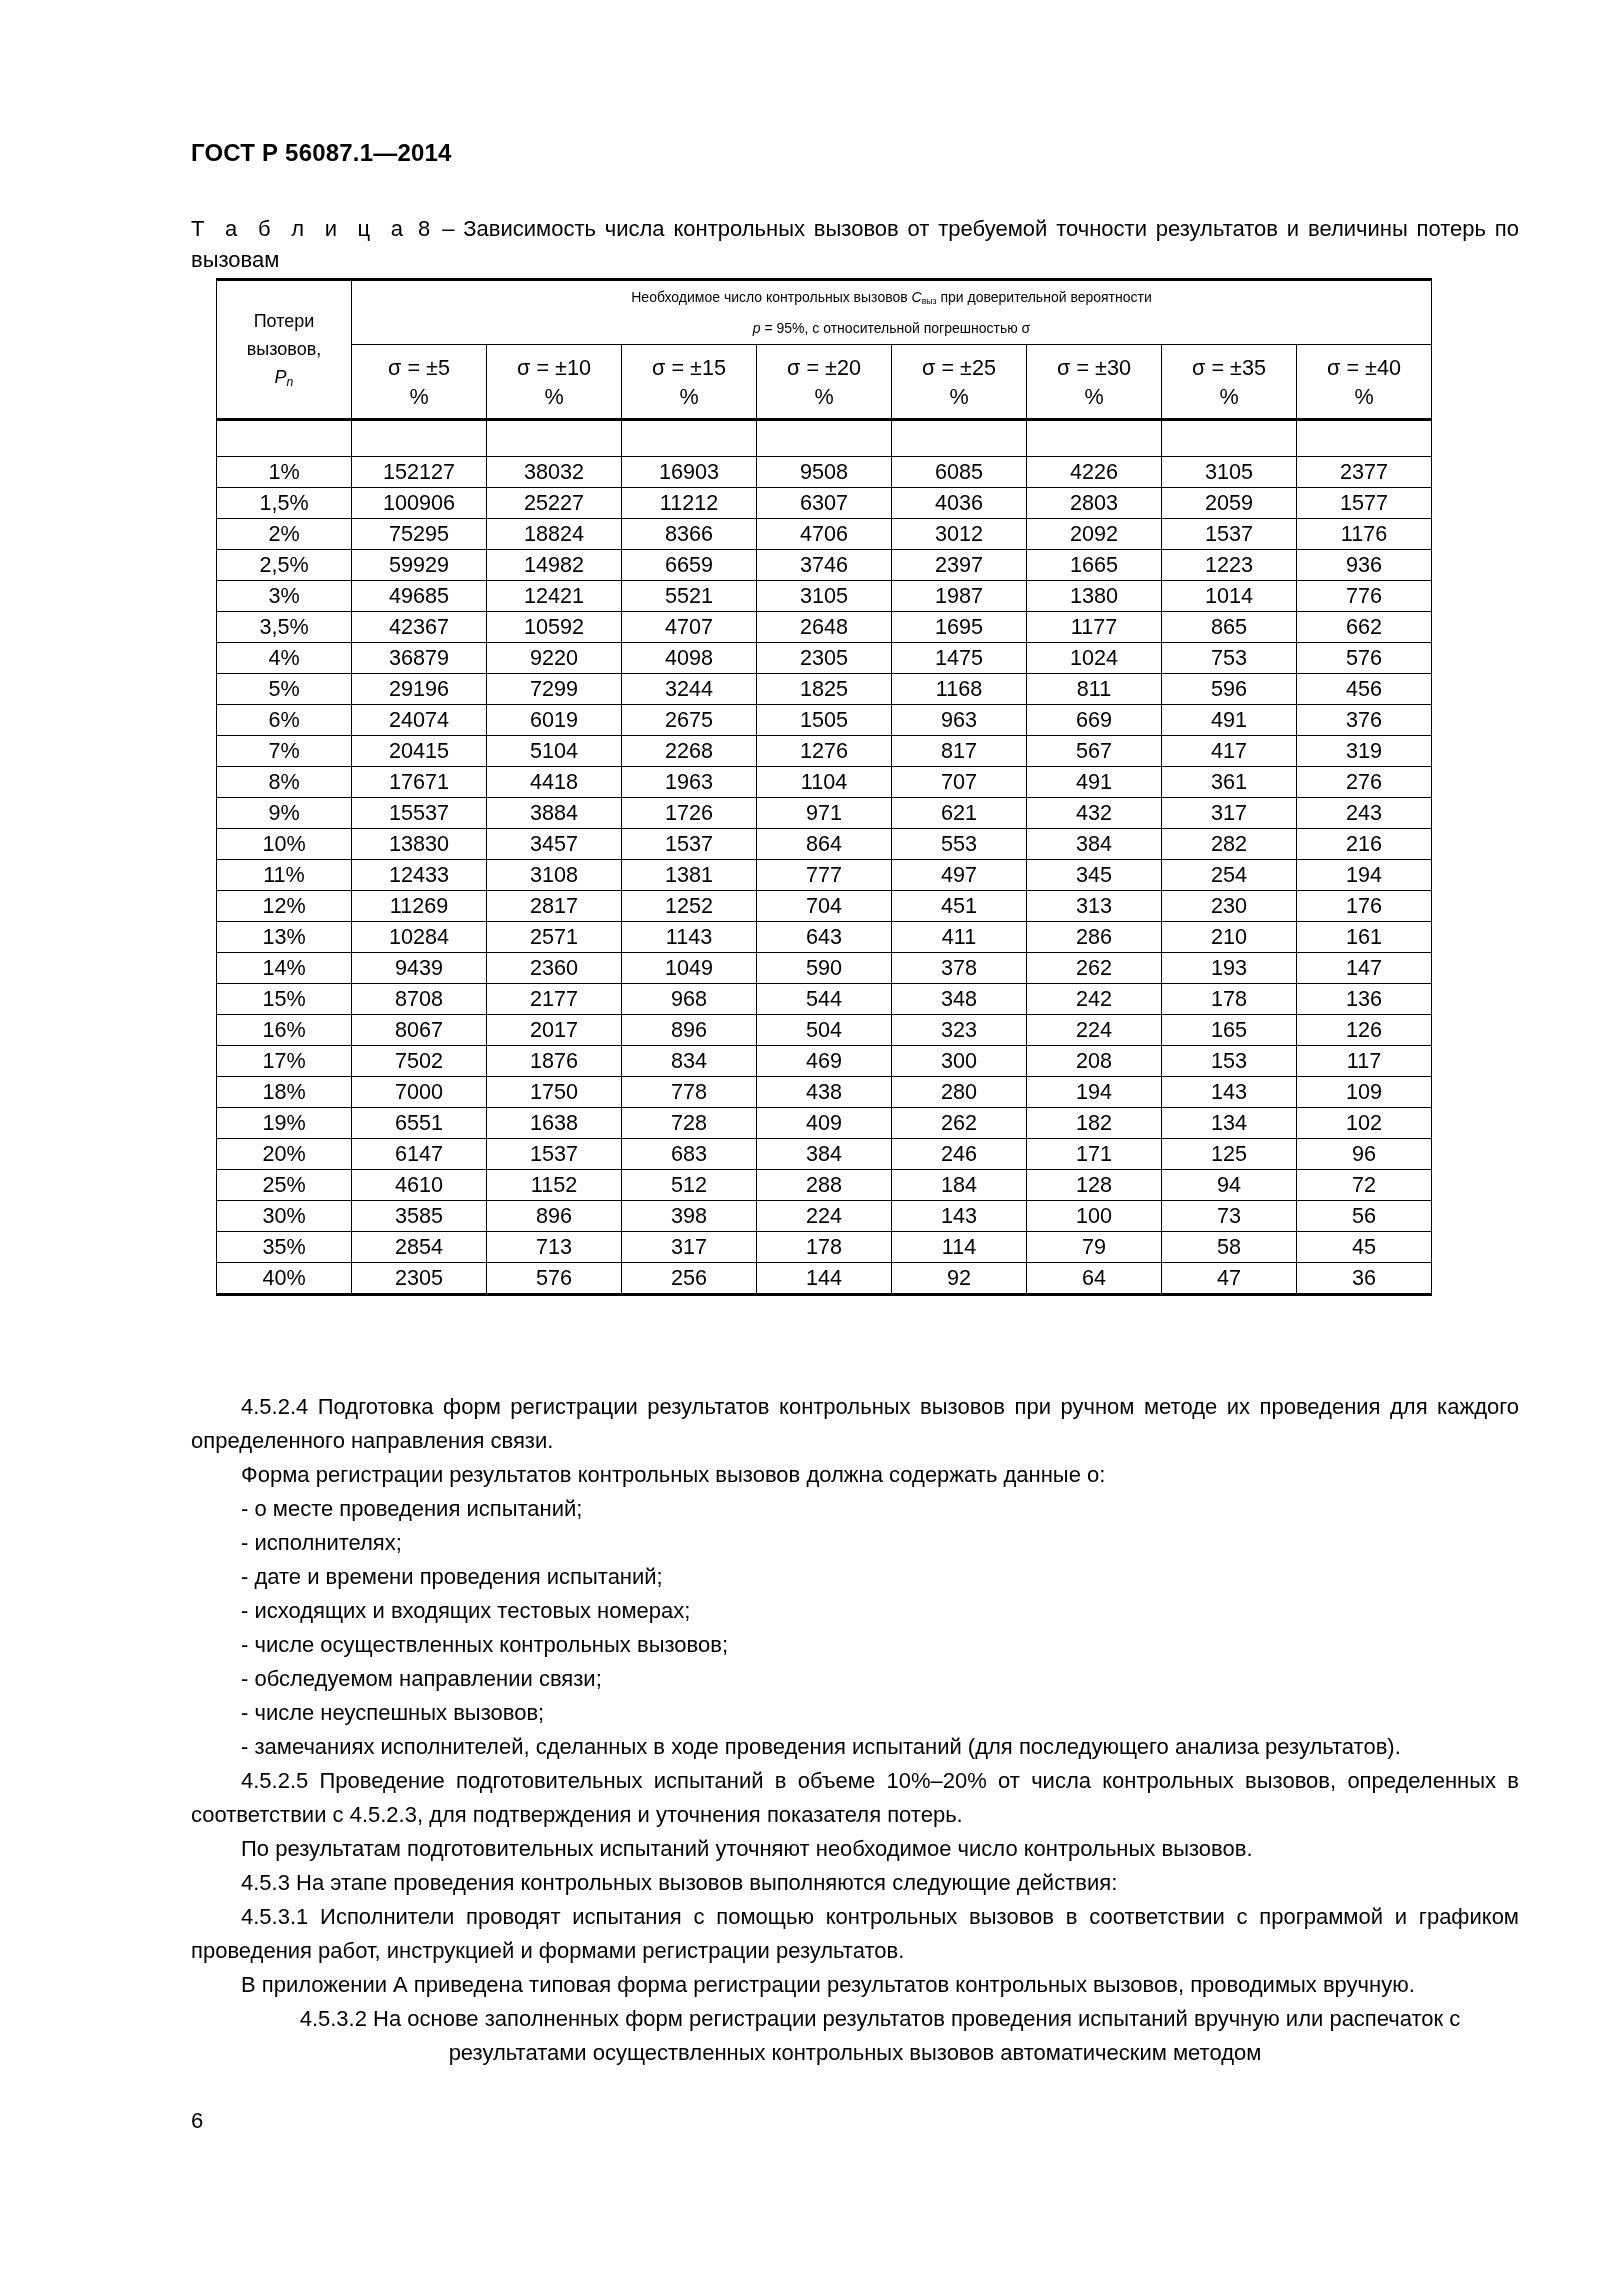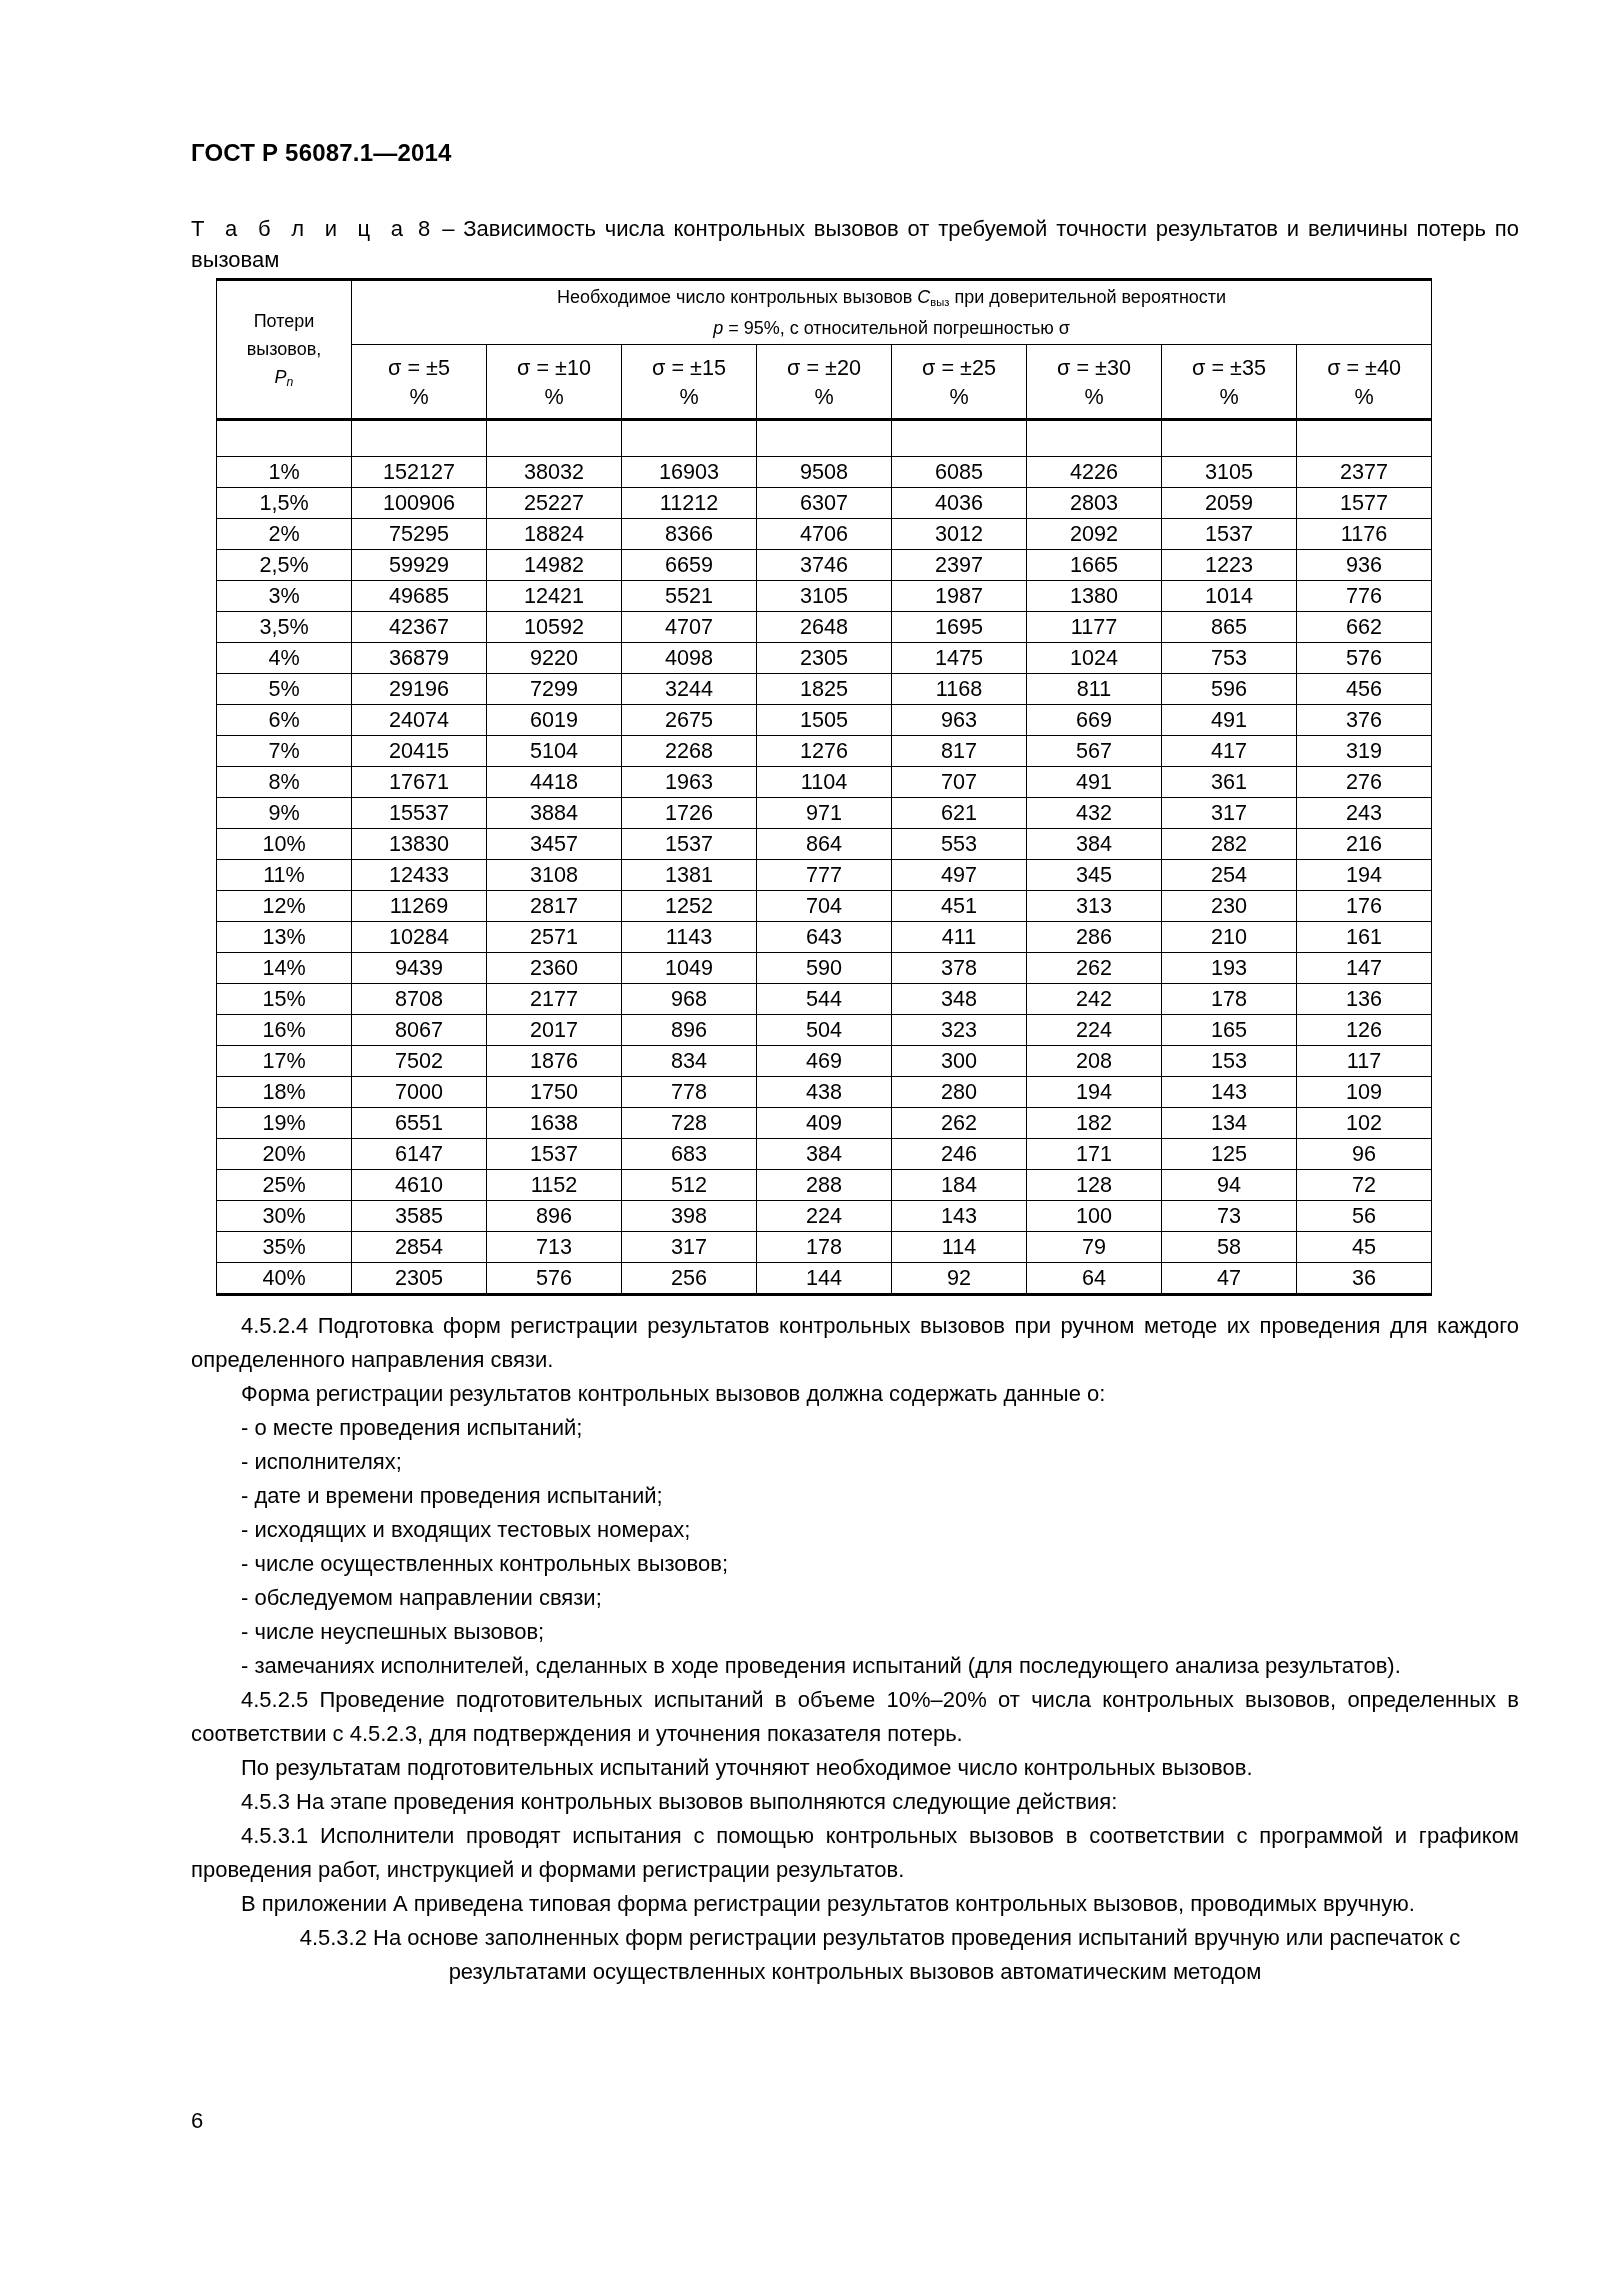--- a/index.html
+++ b/index.html
@@ -68,21 +68,21 @@
     font-weight: normal;
     vertical-align: middle;
     text-align: center;
   }
   .data-table .outer-top { border-top-width: 3.3px; }
   .data-table .outer-bottom { border-bottom-width: 3.3px; }
   .th-span {
     text-align: left;
     padding: 3.9px 6.5px 3.9px 7.9px;
     line-height: 29px;
-    font-size: 18px;
+    font-size: 14px;
     height: 63px;
   }
   .th-rowlabel {
     text-align: center;
     line-height: 28px;
     font-size: 18px;
     padding: 3.9px 2.6px;
   }
   .th-sigma {
     height: 73px;
@@ -96,21 +96,21 @@
   .col-d { width: 135px; }
 
   .ital { font-style: italic; }
   sub.small { font-size: 0.62em; vertical-align: baseline; position: relative; top: 0.32em; }
   sub.sm2 { font-size: 0.68em; vertical-align: baseline; position: relative; top: 0.3em; font-style: italic; }
 
   
   .body-text {
     position: absolute;
     left: 191px;
-    top: 1309px;
+    top: 1390px;
     width: 1328px;
     font-size: 22px;
     line-height: 34px;
   }
   .body-text p {
     margin: 0;
     text-align: justify;
     text-indent: 0;
   }
   .body-text p.ind {

